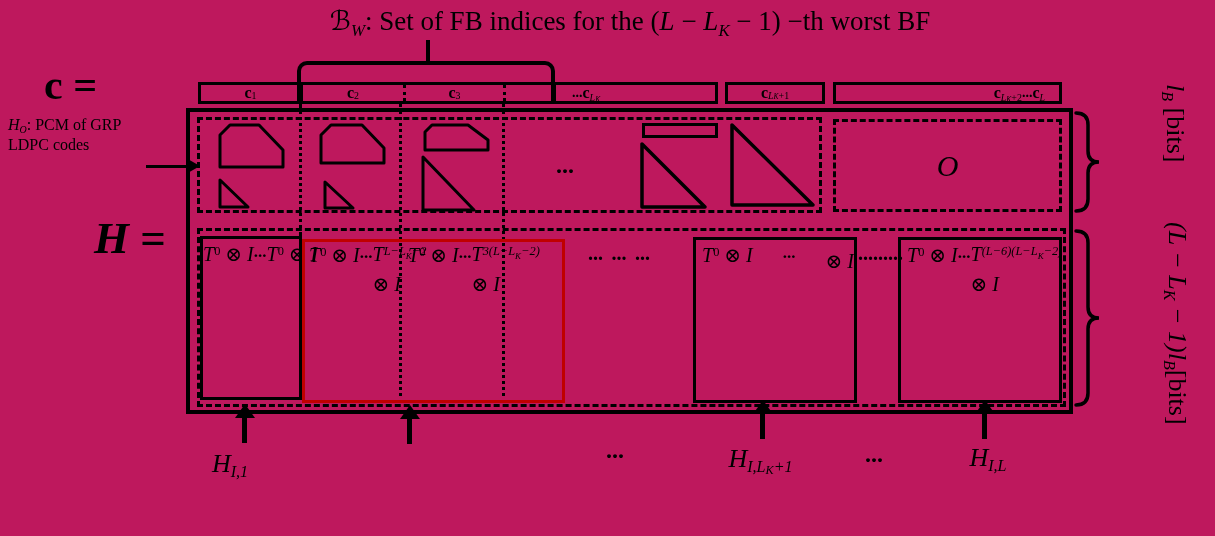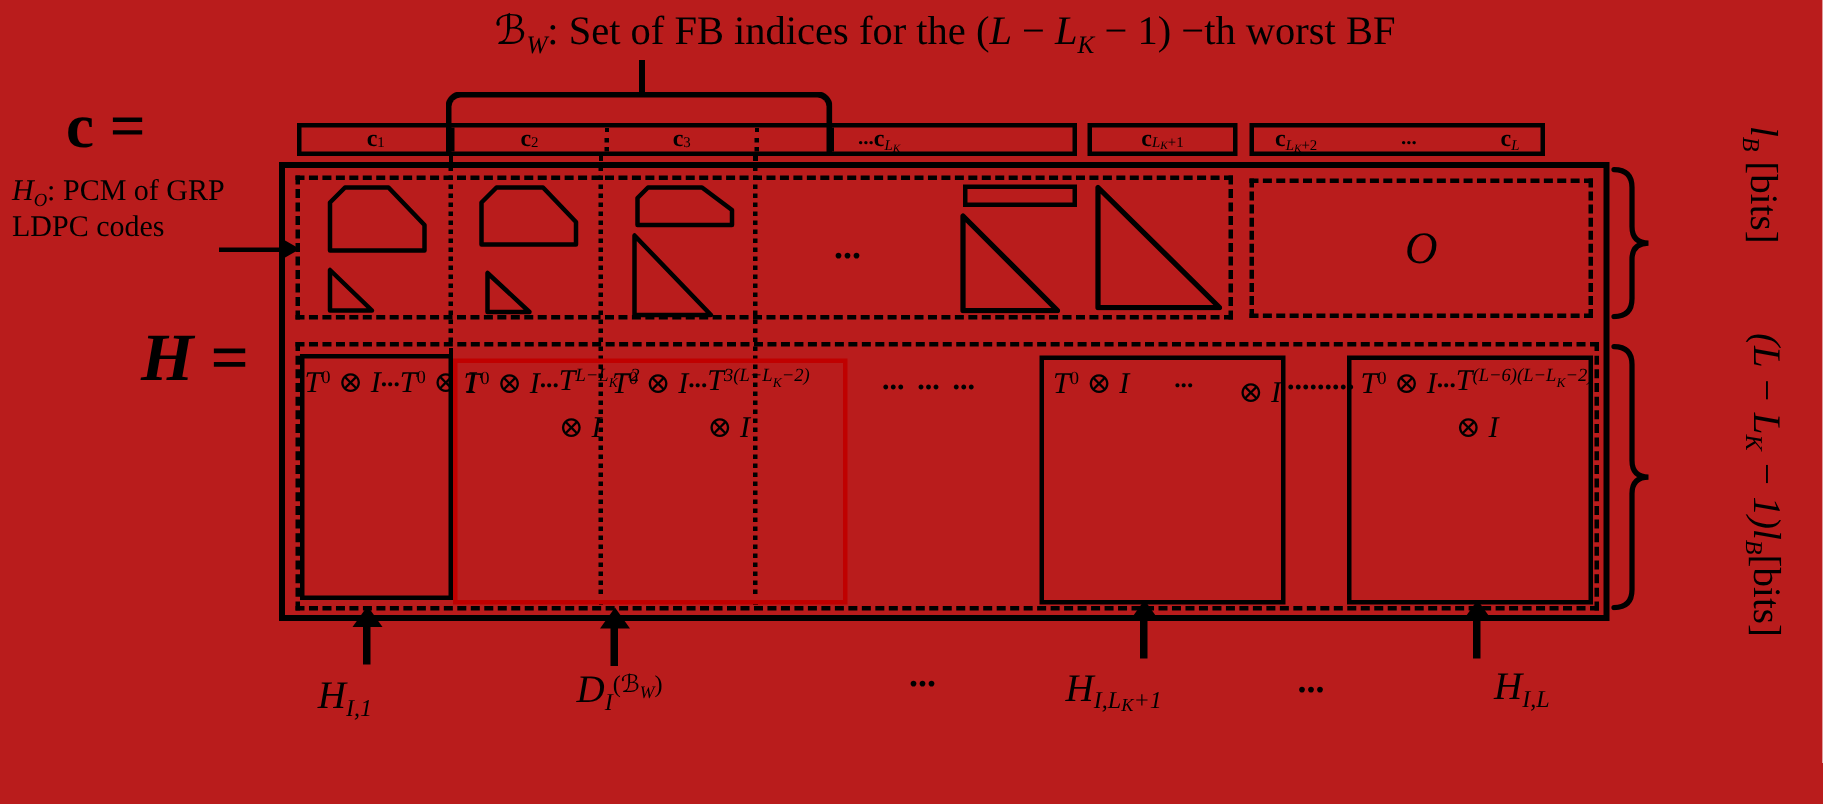--- a/index.html
+++ b/index.html
@@ -1,16 +1,16 @@
 <!DOCTYPE html>
 <html><head>
 <meta charset="utf-8">
 <style>
   html,body{margin:0;padding:0;background:#fff;}
-  #fig{position:relative;width:1215px;height:536px;background:#b91c1c;overflow:hidden;
+  #fig{position:relative;width:1215px;height:536px;background:#be185d;overflow:hidden;
        font-family:"Liberation Serif","DejaVu Serif","DejaVu Sans",serif;color:#000;}
   .abs{position:absolute;}
   
   .ms-i{font-style:italic;}
   .ms-b{font-weight:700;}
   .ms-bi{font-weight:700;font-style:italic;}
   .ms-sub{font-size:62%;position:relative;top:.33em;line-height:0;}
   .ms-sub2{font-size:47%;position:relative;top:.58em;line-height:0;}
   .ms-sup{font-size:62%;position:relative;top:-.45em;line-height:0;}
   .ms-supsub{font-size:45%;position:relative;top:-.26em;line-height:0;}
@@ -59,29 +59,29 @@
     </div>
   </div>
 
   <div class="abs solid3 center" style="left:725px;top:82px;width:100px;height:22px;font-size:16px;">
       <span class="ms-b">c</span>
       <span class="ms-sub ms-i">L</span>
       <span class="ms-sub2 ms-i">K</span>
       <span class="ms-sub">+1</span>
     </div>
 
-  <div class="abs solid3" style="left:833px;top:82px;width:197px;height:22px;display:flex;align-items:center;justify-content:space-between;padding:0 14px;font-size:16px;">
+  <div class="abs solid3" style="left:833px;top:82px;width:229px;height:22px;display:flex;align-items:center;justify-content:flex-end;padding:0 14px;font-size:16px;">
     <span><span class="ms-b">c</span><span class="ms-sub ms-i">L</span><span class="ms-sub2 ms-i">K</span><span class="ms-sub">+2</span></span>
     <span style="font-size:14px;"><span class="ms-b">...</span></span>
     <span><span class="ms-b">c</span><span class="ms-sub ms-i">L</span></span>
   </div>
 
   <div class="abs" style="left:297px;top:61px;width:258px;height:41px;border:4px solid #000;border-bottom:none;border-radius:10px 10px 0 0;box-sizing:border-box;"></div>
 
-  <div class="abs" style="left:8px;top:115px;width:155px;font-size:20px;line-height:1.22;"><span class="ms-i">H</span><span class="ms-sub ms-i">O</span><span>: PCM of GRP LDPC codes</span></div>
+  <div class="abs" style="left:8px;top:115px;width:155px;font-size:16px;line-height:1.22;"><span class="ms-i">H</span><span class="ms-sub ms-i">O</span><span>: PCM of GRP LDPC codes</span></div>
   <div class="abs" style="left:146px;top:165px;width:42px;height:0;border-top:3px solid #000;"></div>
   <div class="abs" style="left:186px;top:158px;width:0;height:0;border-top:8px solid transparent;border-bottom:8px solid transparent;border-left:14px solid #000;"></div>
 
   <div class="abs" style="left:94px;top:216px;font-size:45px;line-height:1;"><span class="ms-bi">H</span><span class="ms-b"> =</span></div>
 
   <div class="abs solid4" style="left:186px;top:108px;width:887px;height:306px;"></div>
 
   <div class="abs dashed3" style="left:197px;top:117px;width:625px;height:96px;"></div>
 
   <svg class="abs" style="left:218px;top:123px;" width="67" height="46" viewBox="0 0 67 46">
@@ -175,25 +175,24 @@
   <div class="abs" style="left:235px;top:404px;width:0;height:0;border-left:10px solid transparent;border-right:10px solid transparent;border-bottom:14px solid #000;"></div>
   <div class="abs" style="left:242px;top:417px;width:5px;height:26px;background:#000;"></div>
   <div class="abs" style="left:400px;top:405px;width:0;height:0;border-left:10px solid transparent;border-right:10px solid transparent;border-bottom:14px solid #000;"></div>
   <div class="abs" style="left:407px;top:418px;width:5px;height:26px;background:#000;"></div>
   <div class="abs" style="left:753px;top:400px;width:0;height:0;border-left:10px solid transparent;border-right:10px solid transparent;border-bottom:14px solid #000;"></div>
   <div class="abs" style="left:760px;top:413px;width:5px;height:26px;background:#000;"></div>
   <div class="abs" style="left:975px;top:400px;width:0;height:0;border-left:10px solid transparent;border-right:10px solid transparent;border-bottom:14px solid #000;"></div>
   <div class="abs" style="left:982px;top:413px;width:5px;height:26px;background:#000;"></div>
 
   <div class="abs" style="left:190px;top:449px;width:80px;font-size:26px;text-align:center;"><span class="ms-i">H</span><span class="ms-sub ms-i">I,1</span></div>
-  <div class="abs" style="left:368px;top:445px;width:90px;font-size:26px;text-align:center;"><span class="ms-i">D</span><span class="ms-sub ms-i">I</span><span class="ms-sup">(ℬ</span><span class="ms-supsub ms-i">W</span><span class="ms-sup">)</span></div>
   <div class="abs" style="left:590px;top:437px;width:50px;font-size:24px;text-align:center;"><span class="ms-b">...</span></div>
-  <div class="abs" style="left:680px;top:444px;width:125px;font-size:26px;text-align:center;"><span class="ms-i">H</span><span class="ms-sub ms-i">I,L</span><span class="ms-sub2 ms-i">K</span><span class="ms-sub ms-i">+1</span></div>
+  <div class="abs" style="left:698px;top:444px;width:125px;font-size:26px;text-align:center;"><span class="ms-i">H</span><span class="ms-sub ms-i">I,L</span><span class="ms-sub2 ms-i">K</span><span class="ms-sub ms-i">+1</span></div>
   <div class="abs" style="left:850px;top:441px;width:48px;font-size:24px;text-align:center;"><span class="ms-b">...</span></div>
-  <div class="abs" style="left:996px;top:443px;width:84px;font-size:26px;"><span class="ms-i">H</span><span class="ms-sub ms-i">I,L</span></div>
+  <div class="abs" style="left:946px;top:443px;width:84px;font-size:26px;text-align:center;"><span class="ms-i">H</span><span class="ms-sub ms-i">I,L</span></div>
 
   <svg class="abs" style="left:1074px;top:111px;" width="27" height="102" viewBox="0 0 27 102">
     <path d="M2,2 Q14,2 14,14 L14,40 Q14,51 25,51 Q14,51 14,62 L14,88 Q14,100 2,100" fill="none" stroke="#000" stroke-width="3.5" stroke-linecap="round"></path>
   </svg>
   <svg class="abs" style="left:1074px;top:229px;" width="27" height="178" viewBox="0 0 27 178">
     <path d="M2,2 Q14,2 14,14 L14,78 Q14,89 25,89 Q14,89 14,100 L14,164 Q14,176 2,176" fill="none" stroke="#000" stroke-width="3.5" stroke-linecap="round"></path>
   </svg>
 
   <div class="abs" style="left:1190px;top:84px;width:115px;font-size:26px;white-space:nowrap;transform:rotate(90deg);transform-origin:0 0;"><span class="ms-i">l</span><span class="ms-sub ms-i">B</span><span> [bits]</span></div>
   <div class="abs" style="left:1192px;top:222px;width:292px;font-size:26px;white-space:nowrap;transform:rotate(90deg);transform-origin:0 0;"><span class="ms-i">(</span><span class="ms-i">L</span><span class="ms-i"> − </span><span class="ms-i">L</span><span class="ms-sub ms-i">K</span><span class="ms-i"> − 1)</span><span class="ms-i">l</span><span class="ms-sub ms-i">B</span><span>[bits]</span></div>

